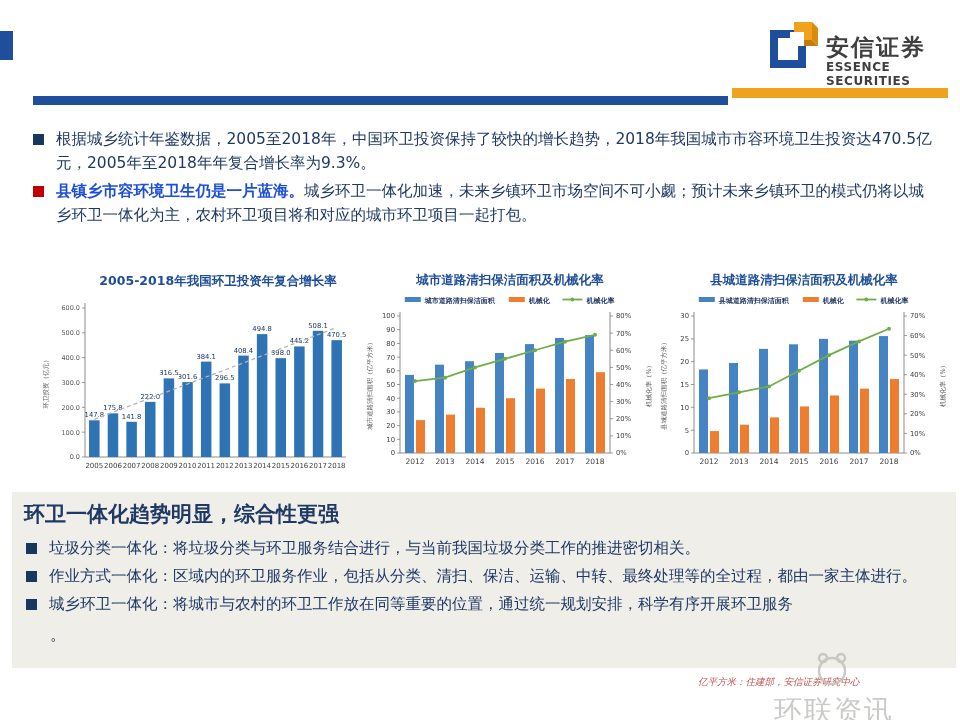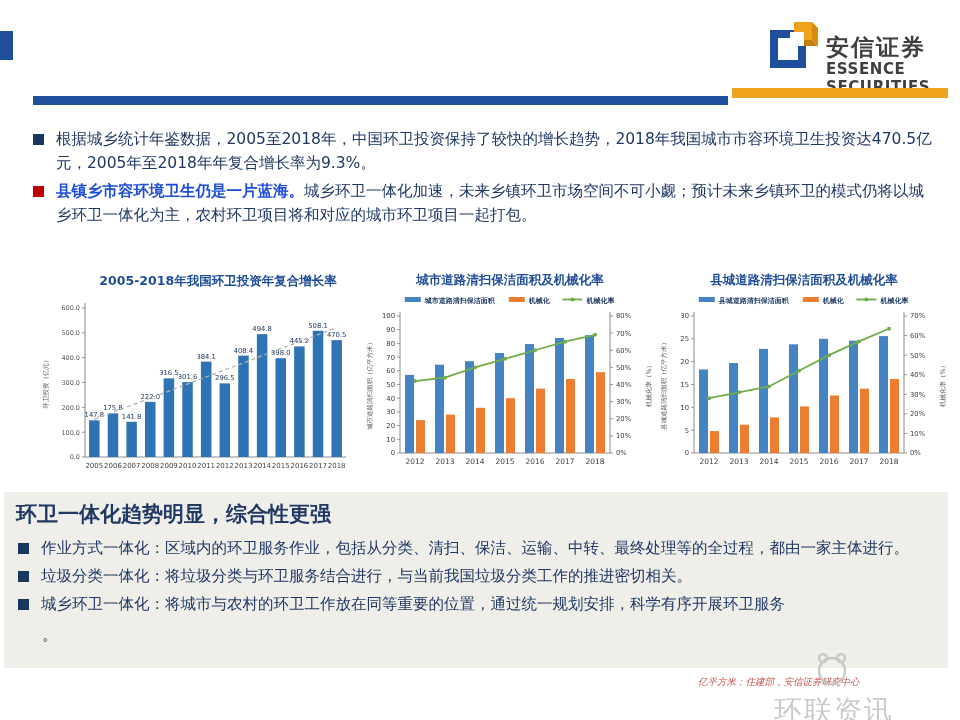--- a/index.html
+++ b/index.html
@@ -6,37 +6,37 @@
   .slide{position:relative;width:960px;height:720px;background:#ffffff;overflow:hidden;
          font-family:"DejaVu Sans",sans-serif;color:#1F3864;}
   
   .corner-accent{position:absolute;left:0;top:31px;width:13px;height:29px;background:#1F4E9C;}
   .page-title{position:absolute;left:46px;top:46px;font-size:29px;font-weight:bold;color:#17375E;letter-spacing:1px;}
   .title-rule{position:absolute;left:33px;top:96px;width:695px;height:9px;background:#1F4E9C;}
   .logo{position:absolute;left:770px;top:20px;width:180px;}
   .logo-row{display:flex;align-items:flex-start;}
   .logo-text{margin-left:8px;}
   .logo-cn{font-size:23px;font-weight:bold;color:#3F3F3F;letter-spacing:2px;line-height:26px;margin-top:14px;}
-  .logo-en{font-size:15px;font-weight:bold;color:#3F3F3F;letter-spacing:0.6px;}
+  .logo-en{font-size:12px;font-weight:bold;color:#3F3F3F;letter-spacing:0.6px;}
   .logo-rule{position:absolute;left:732px;top:88px;width:216px;height:10px;background:#F0A21D;}
   
   .intro{position:absolute;left:33px;top:127px;width:905px;}
   .ibullet{display:flex;margin-bottom:4px;}
   .sq{flex:0 0 11px;width:11px;height:11px;margin-top:7px;margin-right:12px;}
   .sq-navy{background:#17375E;}
   .sq-red{background:#C00000;}
   .itext{font-size:15.5px;line-height:24px;color:#1F3864;}
   .lead-red{color:#1d4ed8;font-weight:bold;}
   
   .chart-box{position:absolute;top:268px;height:218px;}
   #chart1{left:38px;width:312px;}
   #chart2{left:362px;width:296px;}
   #chart3{left:656px;width:296px;}
   
-  .panel{position:absolute;left:4px;top:492px;width:944px;height:176px;background:#EFEEE9;}
+  .panel{position:absolute;left:12px;top:492px;width:944px;height:176px;background:#EFEEE9;}
   .panel-heading{font-size:21px;font-weight:bold;color:#1F3864;margin:8px 0 8px 12px;}
   .pbullet{display:flex;margin:0 14px 3px 14px;}
   .ptext{font-size:15.5px;line-height:25px;color:#1F3864;}
   .lone-period{font-size:15.5px;color:#1F3864;margin:8px 0 0 38px;}
   
   .footer-source{position:absolute;left:698px;top:676px;font-size:9.5px;font-style:italic;color:#C0504D;}
   .watermark{position:absolute;left:770px;top:650px;display:flex;align-items:center;opacity:0.85;flex-direction:column;}
   .wm-text{font-size:28px;color:#C2C1BE;letter-spacing:2px;margin-left:4px;}
 </style>
 </head>
@@ -300,25 +300,25 @@
         <circle cx="203" cy="73.44285714285715" r="2" fill="#70AD47"></circle>
         <circle cx="233" cy="60.721428571428575" r="2" fill="#70AD47"></circle>
         <text x="10" y="116.5" font-size="6.5" fill="#595959" text-anchor="middle" transform="rotate(-90 10 116.5)">县城道路清扫面积（亿平方米）</text>
         <text x="289" y="116.5" font-size="6.5" fill="#595959" text-anchor="middle" transform="rotate(-90 289 116.5)">机械化率（%）</text>
       </svg></div>
 
   <div class="panel">
     <div class="panel-heading">环卫一体化趋势明显，综合性更强</div>
     <div class="pbullet">
       <span class="sq sq-navy"></span>
-      <span class="ptext">作业方式一体化：区域内的环卫服务作业，包括从分类、清扫、保洁、运输、中转、最终处理等的全过程，都由一家主体进行。</span>
+      <span class="ptext">垃圾分类一体化：将垃圾分类与环卫服务结合进行，与当前我国垃圾分类工作的推进密切相关。</span>
     </div>
     <div class="pbullet">
       <span class="sq sq-navy"></span>
-      <span class="ptext">垃圾分类一体化：将垃圾分类与环卫服务结合进行，与当前我国垃圾分类工作的推进密切相关。</span>
+      <span class="ptext">作业方式一体化：区域内的环卫服务作业，包括从分类、清扫、保洁、运输、中转、最终处理等的全过程，都由一家主体进行。</span>
     </div>
     <div class="pbullet">
       <span class="sq sq-navy"></span>
       <span class="ptext">城乡环卫一体化：将城市与农村的环卫工作放在同等重要的位置，通过统一规划安排，科学有序开展环卫服务</span>
     </div>
     <div class="lone-period">。</div>
   </div>
 
   <div class="footer-source">亿平方米：住建部，安信证券研究中心</div>
   <div class="watermark">

